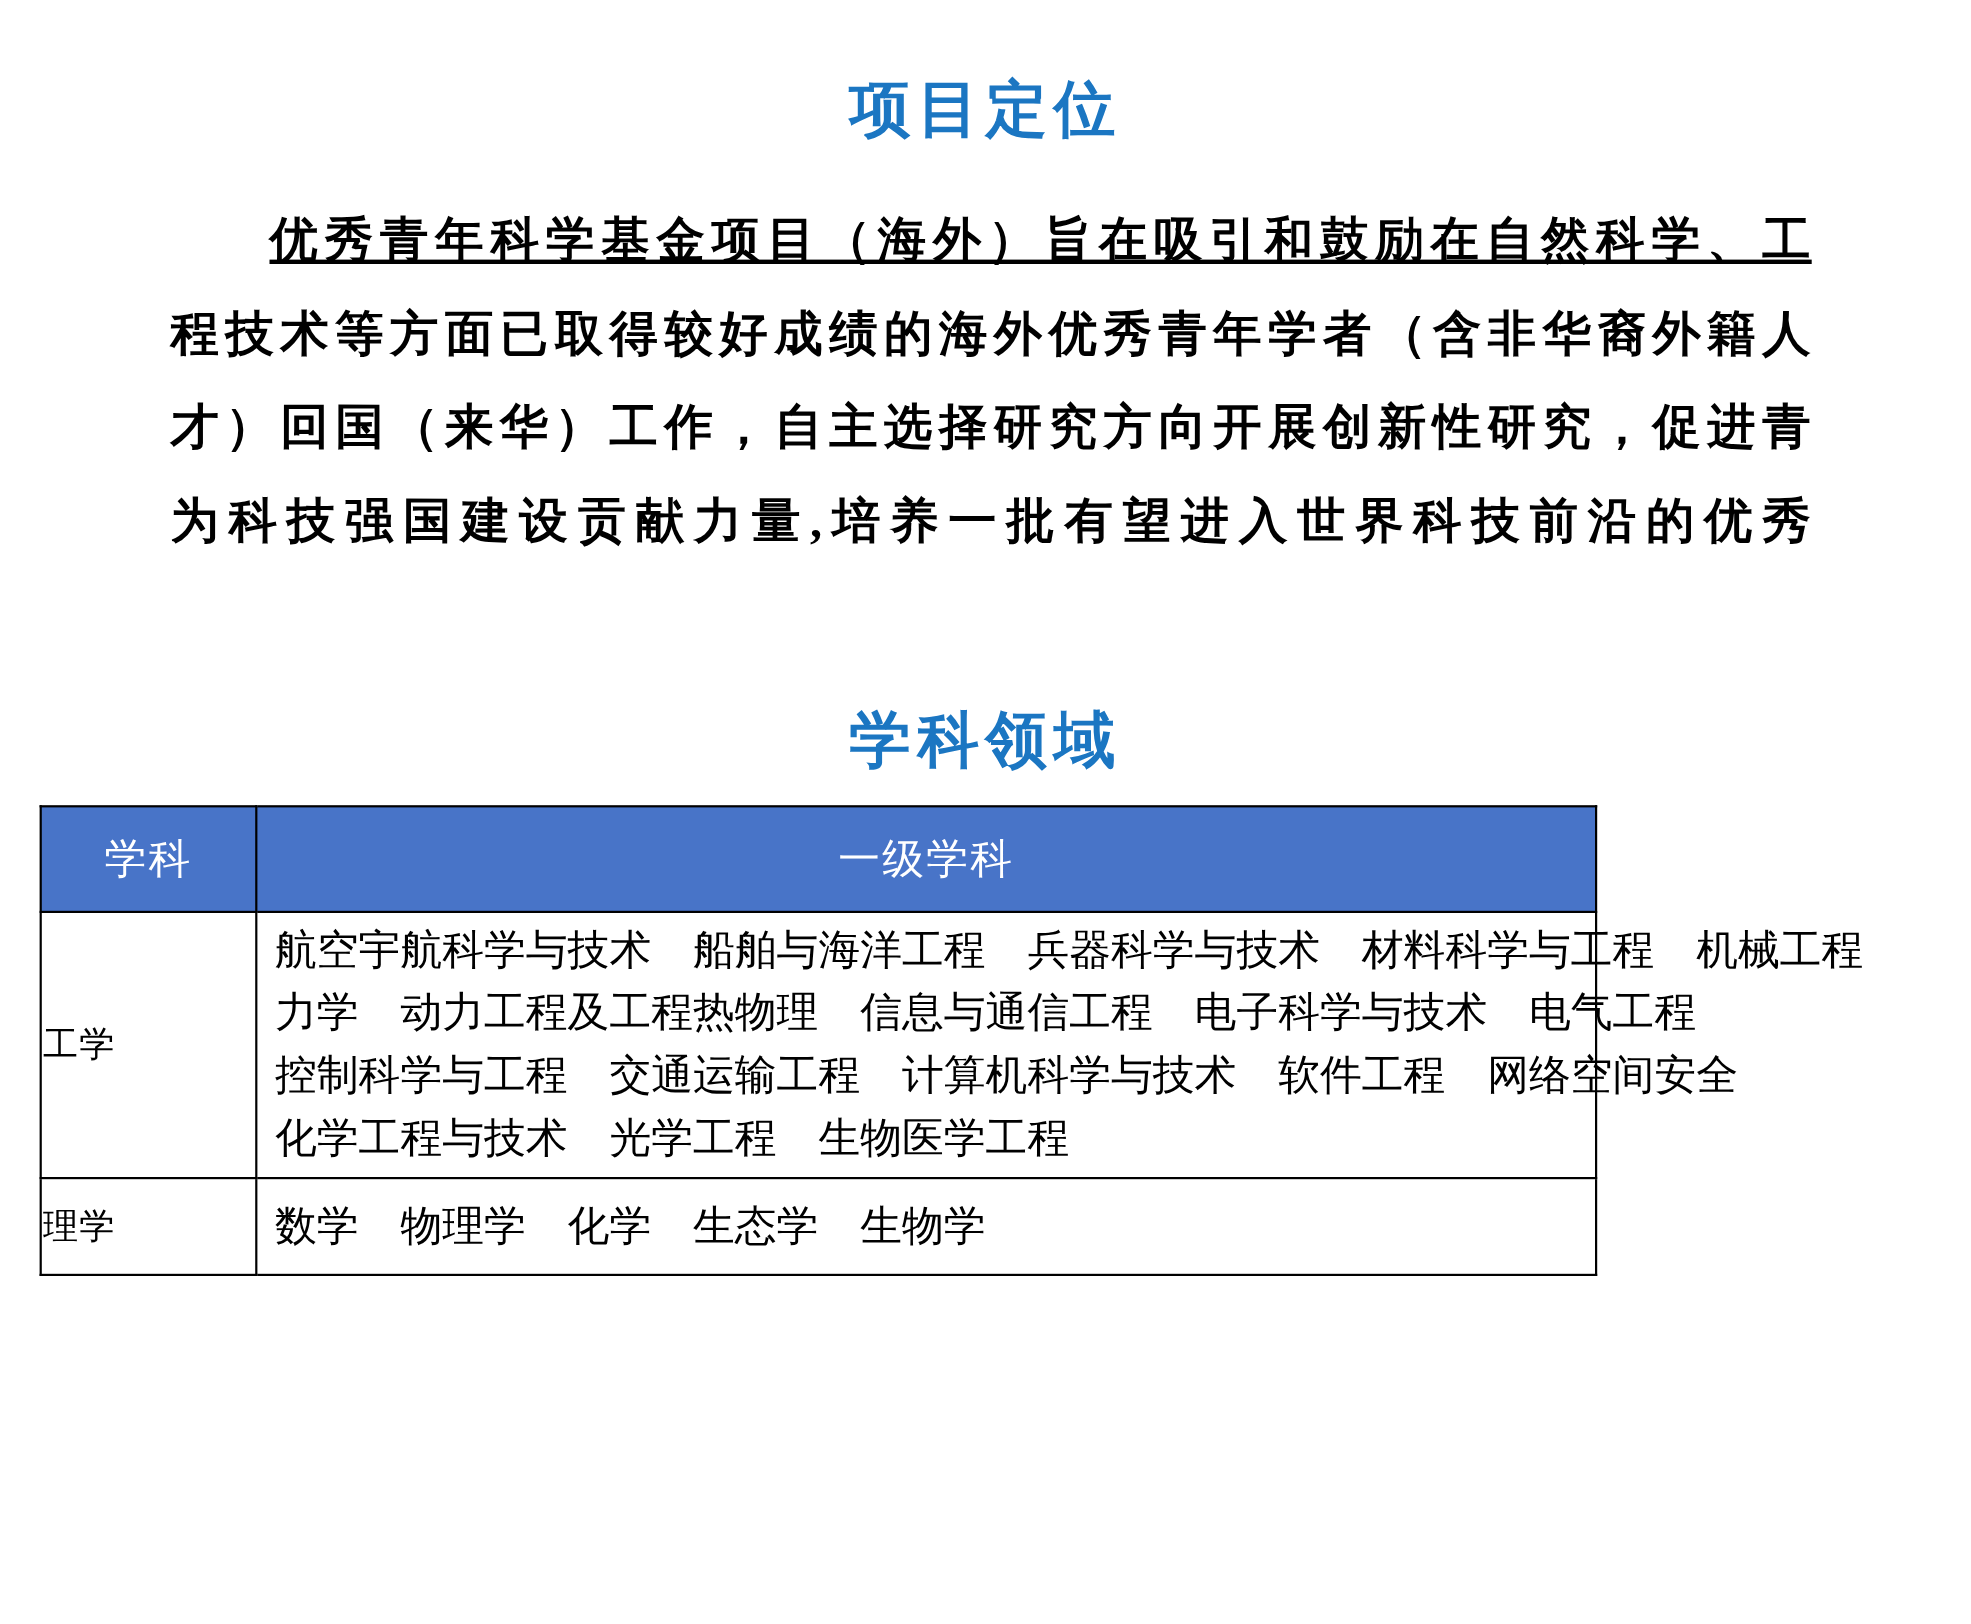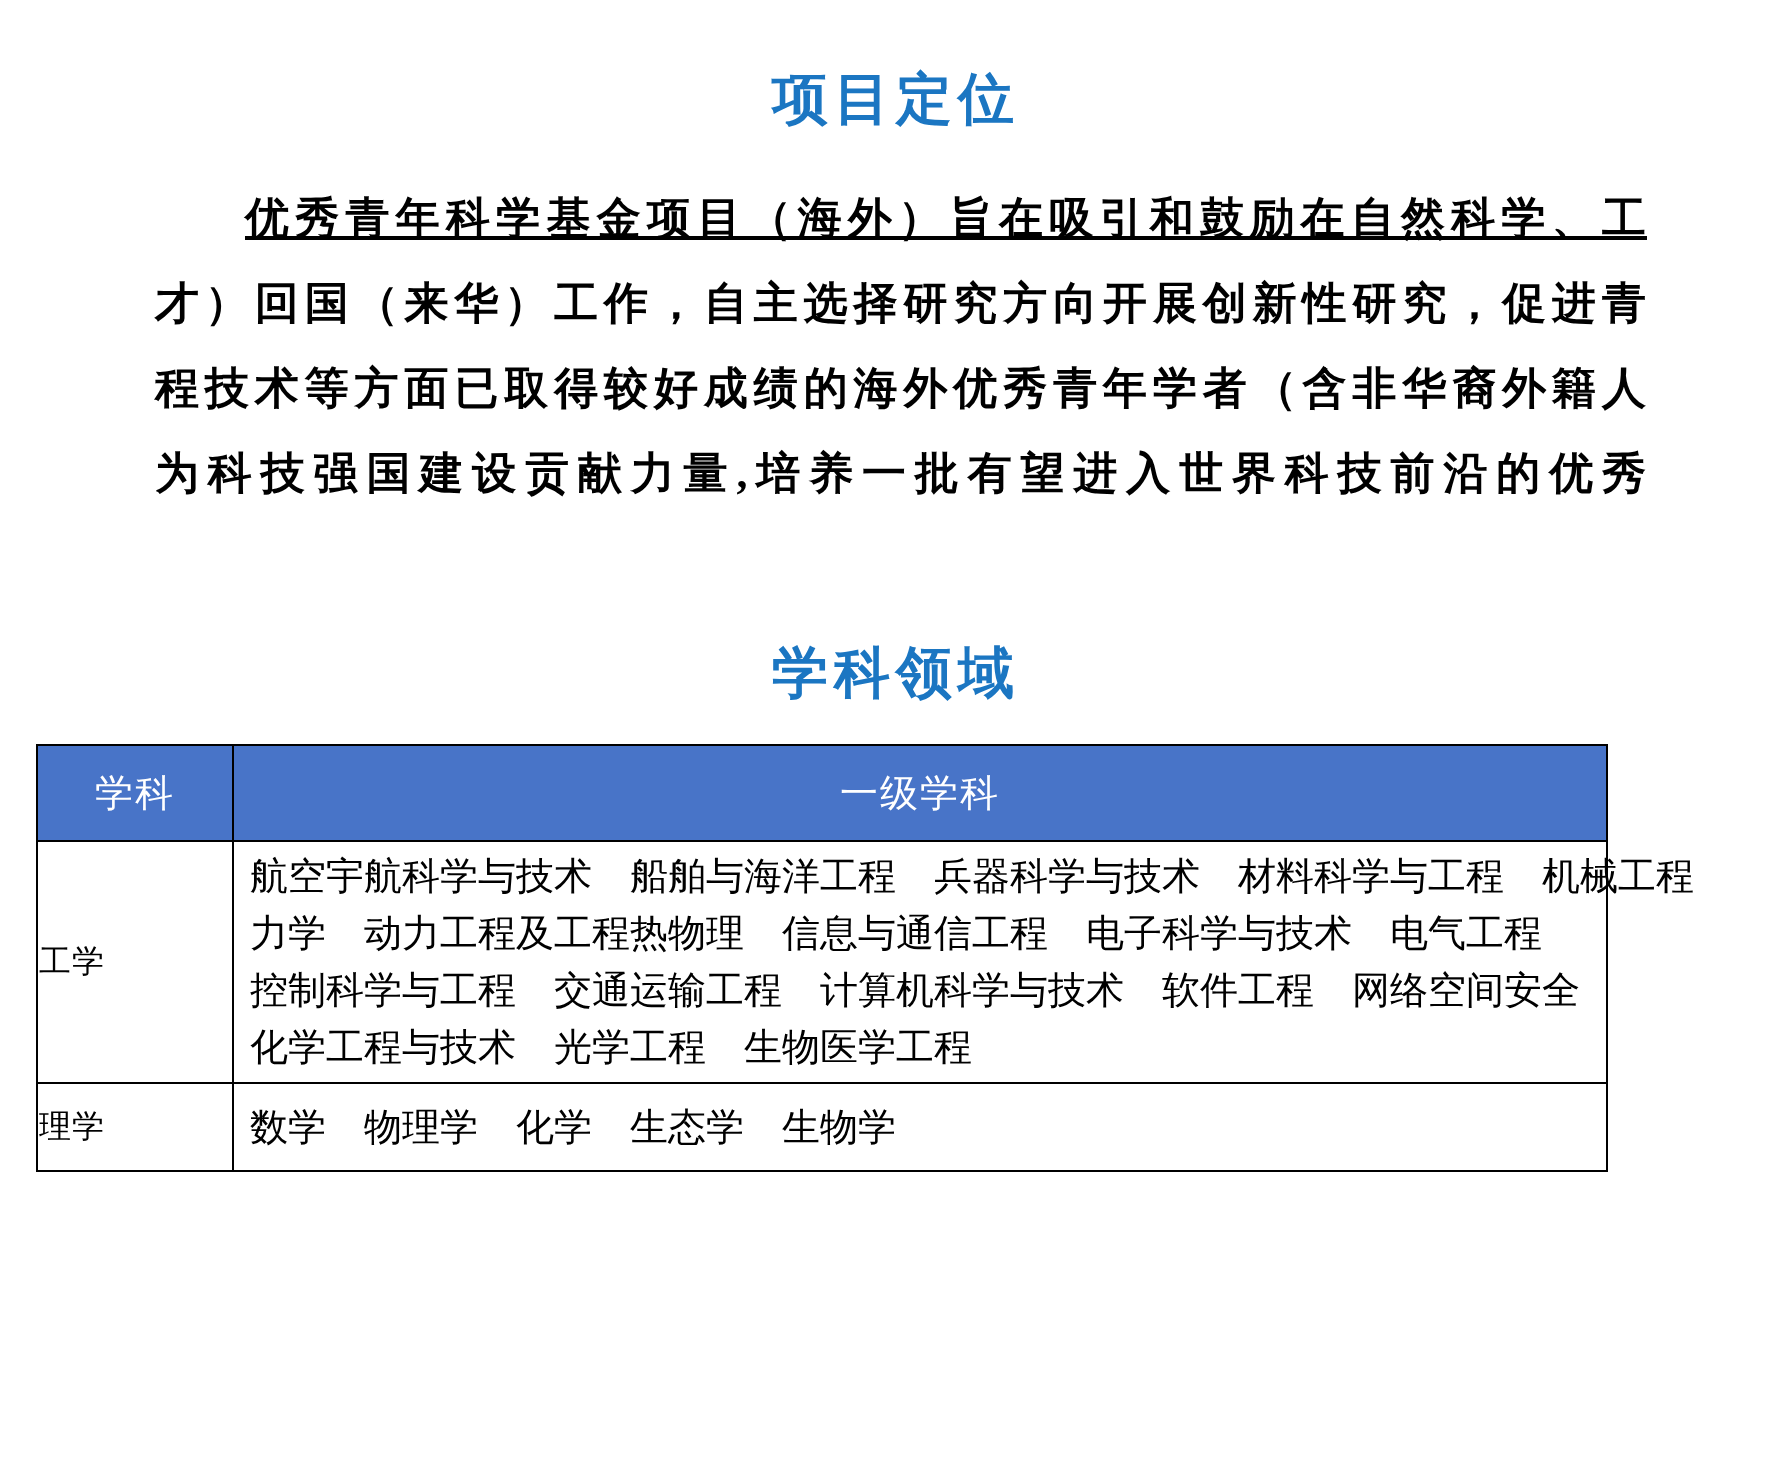--- a/index.html
+++ b/index.html
@@ -46,22 +46,22 @@
     text-indent: 90px;
     text-decoration: underline;
   }
   .para-line.last {
     text-align-last: left;
   }
   .section-title.second {
     margin-top: 120px;
   }
   table.subject-table {
-    width: 1572px;
-    margin: 32px 0 0 36px;
+    width: 1416px;
+    margin: 20px 0 0 36px;
     border-collapse: collapse;
     table-layout: fixed;
     padding-left: 24px;
   }
   table.subject-table th,
   table.subject-table td {
     border: 2px solid #000000;
   }
   col.c1 { width: 196px; }
   thead th {
@@ -94,22 +94,22 @@
 </style>
 </head>
 <body>
 
 <div class="page">
 
   <h1 class="section-title">项目定位</h1>
 
   <div class="paragraph">
     <div class="para-line first">优秀青年科学基金项目（海外）旨在吸引和鼓励在自然科学、工</div>
+    <div class="para-line">程技术等方面已取得较好成绩的海外优秀青年学者（含非华裔外籍人</div>
     <div class="para-line">才）回国（来华）工作，自主选择研究方向开展创新性研究，促进青</div>
-    <div class="para-line">程技术等方面已取得较好成绩的海外优秀青年学者（含非华裔外籍人</div>
     <div class="para-line">为科技强国建设贡献力量,培养一批有望进入世界科技前沿的优秀</div>
   </div>
 
   <h1 class="section-title second">学科领域</h1>
 
   <table class="subject-table">
     <colgroup>
         <col class="c1">
         <col>
       </colgroup>

